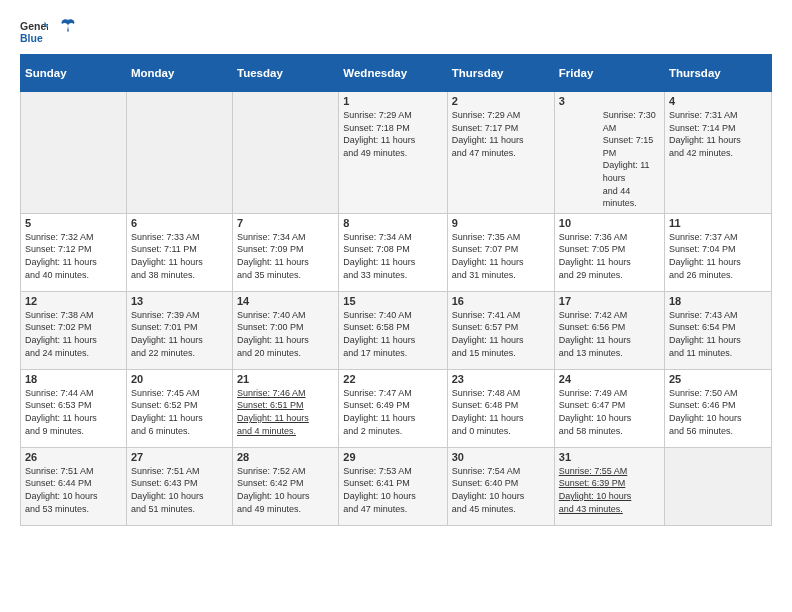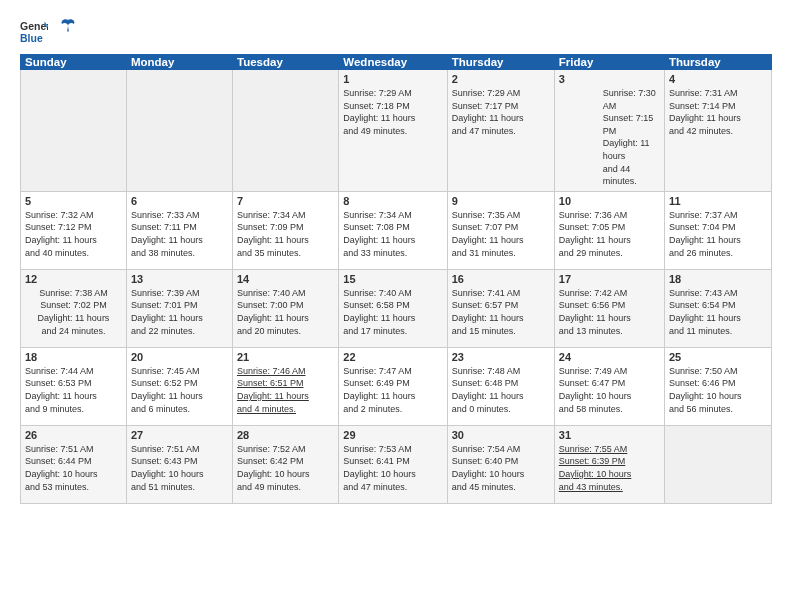--- a/index.html
+++ b/index.html
@@ -47,21 +47,21 @@
     .calendar {
       width: 100%;
       border-collapse: collapse;
       border: 1px solid #ccc;
     }
     .calendar th {
       background: #1a5fa8;
       color: #fff;
       font-size: 11.5px;
       font-weight: bold;
-      padding: 1px 4px;
+      padding: 12px 4px;
       text-align: left;
       border: 1px solid #1a5fa8;
     }
     .calendar td {
       border: 1px solid #ccc;
       vertical-align: top;
       padding: 3px 4px;
       width: 113px;
       height: 78px;
       font-size: 9.5px;
@@ -209,21 +209,21 @@
             <span class="day-num">11</span>
             <div class="day-info" style="white-space: pre-line;">Sunrise: 7:37 AM
 Sunset: 7:04 PM
 Daylight: 11 hours
 and 26 minutes.</div>
           </td>
         </tr>
         <tr>
           <td>
             <span class="day-num">12</span>
-            <div class="day-info" style="white-space: pre-line; text-align: center;">Sunrise: 7:38 AM
+            <div class="day-info" style="white-space: pre-line;">Sunrise: 7:38 AM
 Sunset: 7:02 PM
 Daylight: 11 hours
 and 24 minutes.</div>
           </td>
           <td>
             <span class="day-num">13</span>
             <div class="day-info" style="white-space: pre-line;">Sunrise: 7:39 AM
 Sunset: 7:01 PM
 Daylight: 11 hours
 and 22 minutes.</div>

